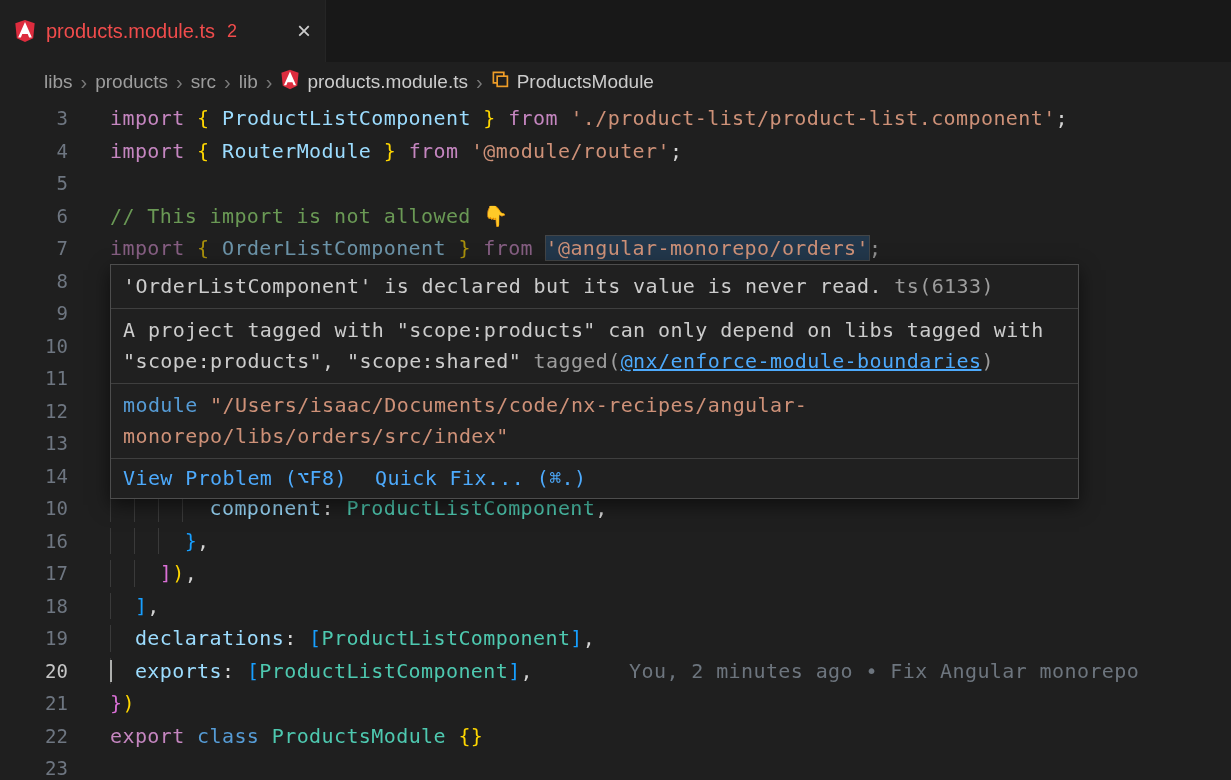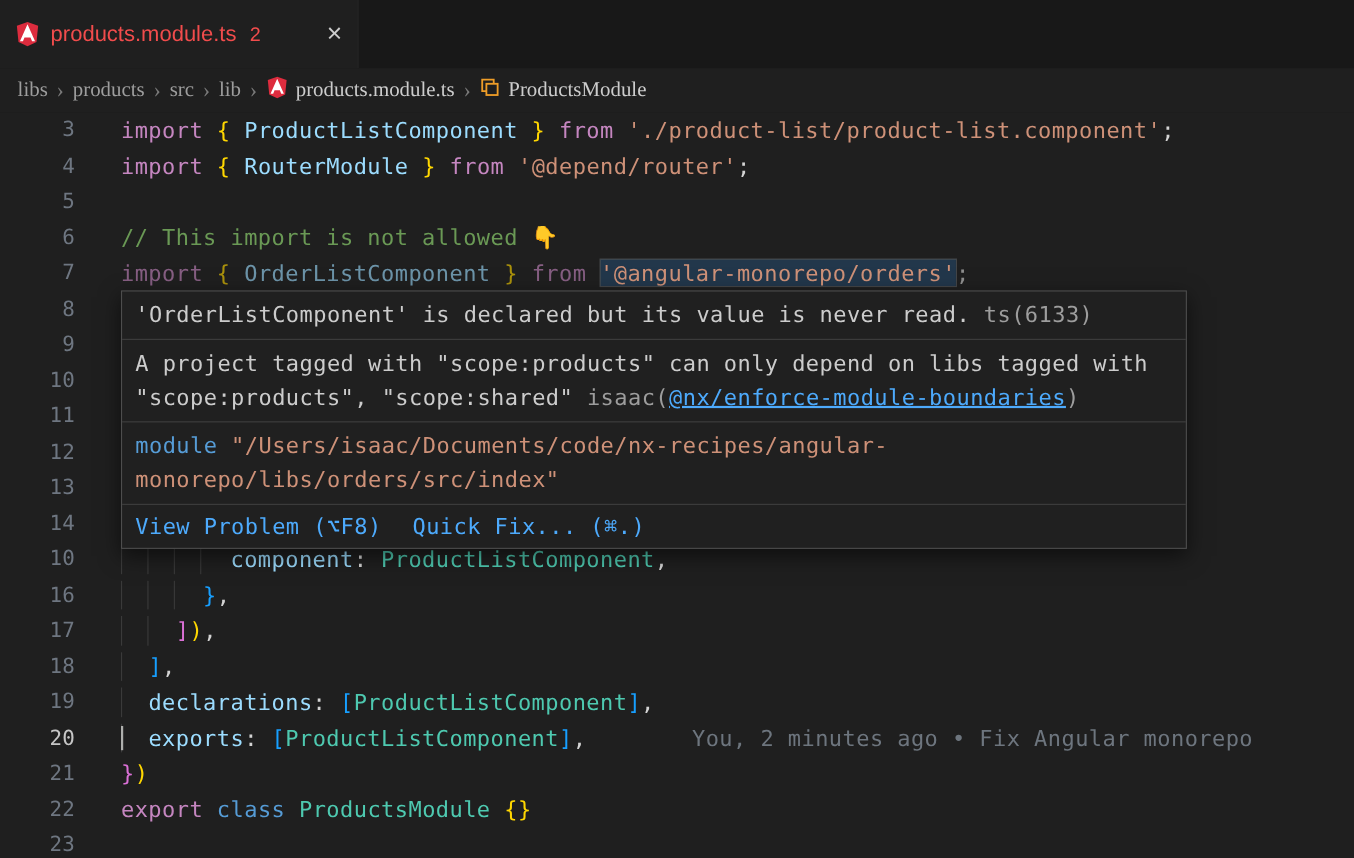--- a/index.html
+++ b/index.html
@@ -33,23 +33,23 @@
   .tab-name { color:#f14c4c; font-size:20px; margin-left:10px; }
   .tab-count { color:#f14c4c; font-size:18px; margin-left:12px; }
   .tab-close { color:#cccccc; font-size:24px; margin-left:auto; cursor:pointer; line-height:1; }
 
   
   .crumbs {
     height: 40px;
     background: #1f1f1f;
     display: flex;
     align-items: center;
-    padding-left: 16px;
+    padding-left: 44px;
     gap: 8px;
-    font-family: Liberation Serif, serif;
+    font-family: Liberation Sans, sans-serif;
     font-size: 19px;
     color: #9d9d9d;
   }
   .crumb { cursor: pointer; }
   .crumb.bright { color: #cccccc; display:flex; align-items:center; gap:7px; }
   .crumbs .sep { color: #7a7a7a; font-size: 20px; }
 
   
   .editor { position: relative; background:#1f1f1f; }
   .line {
@@ -170,21 +170,21 @@
   </div>
 
   <div class="editor">
     <div id="code-lines">
         <div class="line">
           <span class="num">3</span>
           <span class="lc"><span class="t-kw">import</span><span class="t-pl"> </span><span class="t-b1">{</span><span class="t-var"> ProductListComponent </span><span class="t-b1">}</span><span class="t-pl"> </span><span class="t-kw">from</span><span class="t-pl"> </span><span class="t-str">'./product-list/product-list.component'</span><span class="t-pl">;</span></span>
         </div>
         <div class="line">
           <span class="num">4</span>
-          <span class="lc"><span class="t-kw">import</span><span class="t-pl"> </span><span class="t-b1">{</span><span class="t-var"> RouterModule </span><span class="t-b1">}</span><span class="t-pl"> </span><span class="t-kw">from</span><span class="t-pl"> </span><span class="t-str">'@depend/router'</span><span class="t-pl">;</span></span>
+          <span class="lc"><span class="t-kw">import</span><span class="t-pl"> </span><span class="t-b1">{</span><span class="t-var"> RouterModule </span><span class="t-b1">}</span><span class="t-pl"> </span><span class="t-kw">from</span><span class="t-pl"> </span><span class="t-str">'@module/router'</span><span class="t-pl">;</span></span>
         </div>
         <div class="line">
           <span class="num">5</span>
           <span class="lc"></span>
         </div>
         <div class="line">
           <span class="num">6</span>
           <span class="lc"><span class="t-cmt">// This import is not allowed </span><span class="t-emoji">👇</span></span>
         </div>
         <div class="line">
@@ -259,21 +259,21 @@
   </div>
 
   <div class="popup">
     <div class="sec">
       <span>'OrderListComponent' is declared but its value is never read.</span>
       <span class="dim-src">ts(6133)</span>
     </div>
     <div class="sec">
       <span>A project tagged with "scope:products" can only depend on libs tagged with</span><br>
       <span>"scope:products", "scope:shared"</span>
-      <span class="dim-src">isaac(</span><a class="link">@nx/enforce-module-boundaries</a><span class="dim-src">)</span>
+      <span class="dim-src">tagged(</span><a class="link">@nx/enforce-module-boundaries</a><span class="dim-src">)</span>
     </div>
     <div class="sec">
       <span class="t-kw2">module</span>
       <span class="t-str">"/Users/isaac/Documents/code/nx-recipes/angular-</span><br>
       <span class="t-str">monorepo/libs/orders/src/index"</span>
     </div>
     <div class="sec footer">
       <span class="action">View Problem (⌥F8)</span>
       <span class="action">Quick Fix... (⌘.)</span>
     </div>

